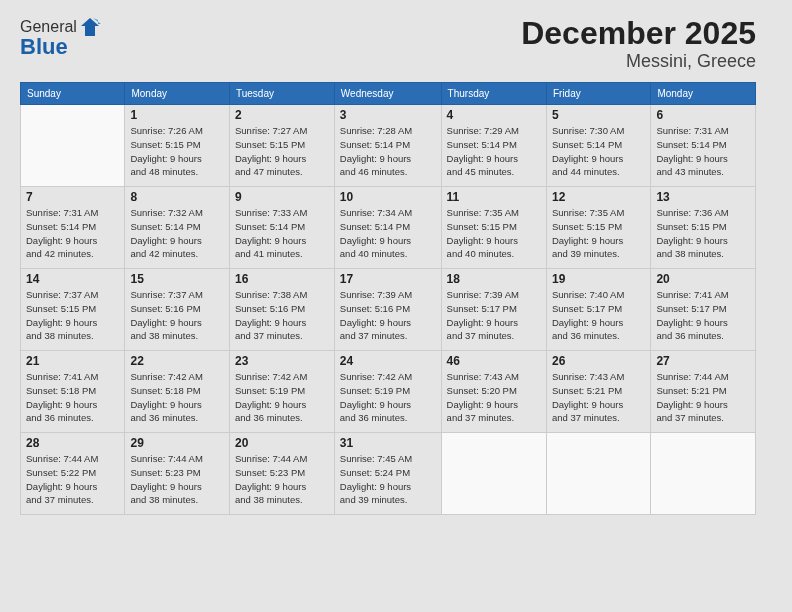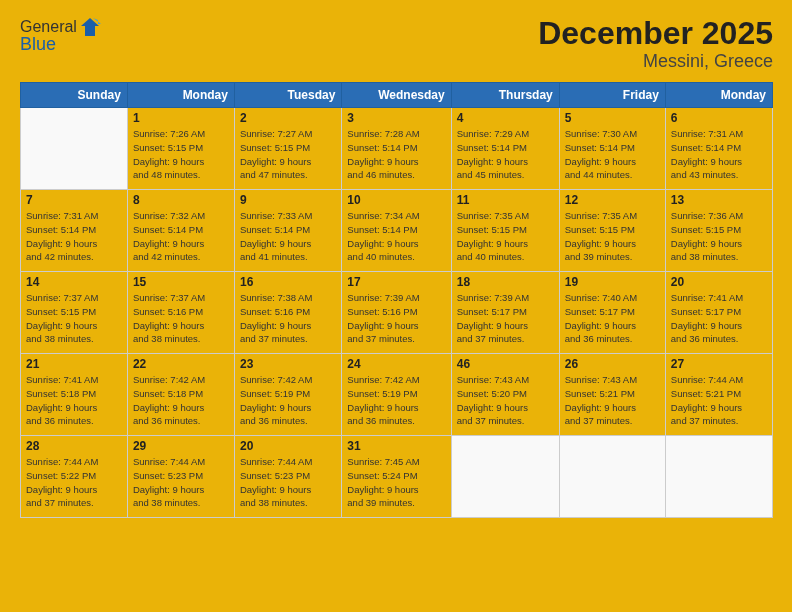--- a/index.html
+++ b/index.html
@@ -6,22 +6,22 @@
     body {
       font-family: Arial, sans-serif;
       background: #fff;
       width: 792px;
       height: 612px;
       overflow: hidden;
     }
     .page {
       width: 792px;
       height: 612px;
-      background: #eab308;
-      padding: 16px 19px 12px 20px;
+      background: #e5e5e5;
+      padding: 16px 36px 12px 20px;
     }
     .header {
       display: flex;
       justify-content: space-between;
       align-items: flex-start;
       margin-bottom: 10px;
     }
     .logo {
       display: flex;
       align-items: center;
@@ -47,23 +47,23 @@
       color: #444;
     }
     .calendar {
       width: 100%;
       border-collapse: collapse;
       border: 1px solid #ccc;
     }
     .calendar th {
       background: #2a6db5;
       color: #fff;
-      font-size: 12px;
-      font-weight: bold;
-      text-align: right;
+      font-size: 10px;
+      font-weight: normal;
+      text-align: left;
       padding: 5px 6px;
       border: 1px solid #2060a0;
     }
     .calendar td {
       border: 1px solid #ccc;
       vertical-align: top;
       padding: 3px 5px;
       width: 113px;
       height: 82px;
       font-size: 10px;
@@ -90,21 +90,21 @@
   <div class="header">
     <div class="logo">
       <div>
         <div style="display:flex;align-items:center;">
           <span class="logo-general">General</span>
           <svg class="logo-icon" viewBox="0 0 22 22">
             <polygon points="11,2 20,10 16,10 16,20 6,20 6,10 2,10" fill="#1a5fa8"></polygon>
             <polygon points="14,2 22,8 19,8 19,4" fill="#4a9fd4"></polygon>
           </svg>
         </div>
-        <div class="logo-blue" style="font-size:18px;font-weight:normal;color:#1a5fa8;margin-top:-4px;">Blue</div>
+        <div class="logo-blue" style="font-size:22px;font-weight:bold;color:#1a5fa8;margin-top:-4px;">Blue</div>
       </div>
     </div>
     <div class="title-block">
       <div class="month-title">December 2025</div>
       <div class="subtitle">Messini, Greece</div>
     </div>
   </div>
 
   <table class="calendar" id="cal-table">
     <thead id="cal-head">

